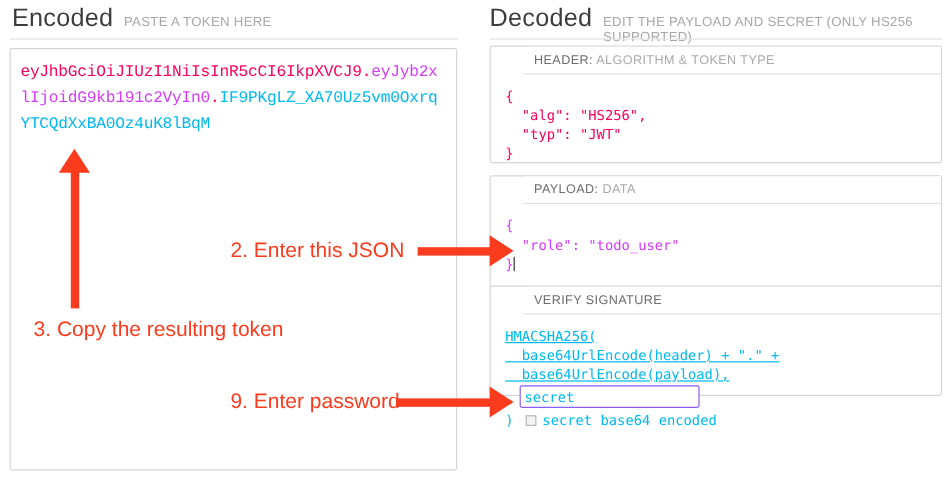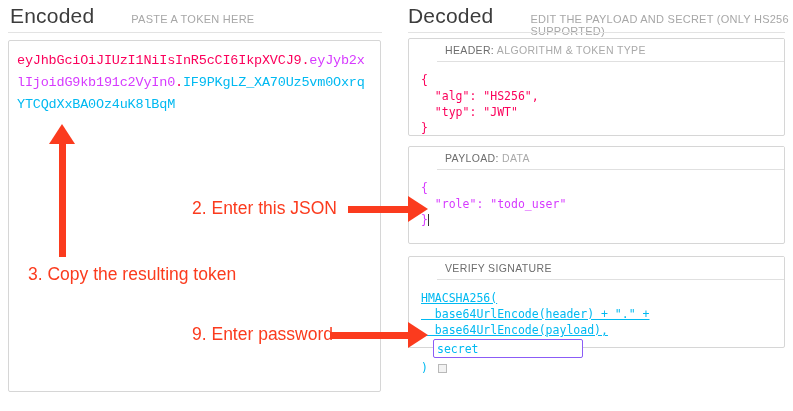--- a/index.html
+++ b/index.html
@@ -7,21 +7,21 @@
     width:793px;height:411px;
     background:#ffffff;
     font-family:"Liberation Sans", sans-serif;
     overflow:hidden;
     position:relative;
   }
   .pane{position:absolute;top:0;height:411px;}
   #left-pane{left:0;width:400px;}
   #right-pane{left:400px;width:393px;}
 
-  .pane-header{position:absolute;top:4px;left:10px;display:flex;align-items:baseline;gap:28px;}
+  .pane-header{position:absolute;top:4px;left:10px;display:flex;align-items:baseline;}
   #right-pane .pane-header{left:8px;}
   .pane-title{
     font-size:21px;color:#3c3c3c;font-weight:400;
     letter-spacing:.2px;line-height:24px;
   }
   .pane-sub{
     margin-left:9px;font-size:11px;color:#a7a7a7;
     letter-spacing:.25px;text-transform:uppercase;
   }
   .rule{position:absolute;height:1px;background:#e3e3e3;}
@@ -62,21 +62,21 @@
   .panel-label .dim{color:#a9a9a9;}
   .panel-body{
     font-family:"DejaVu Sans Mono", monospace;
     font-size:11.5px;line-height:16px;
     padding:10px 0 8px 12px;white-space:pre;
   }
   #panel-header{top:38px;height:98px;}
   #panel-header .panel-body{color:#fb015b;}
   #panel-payload{top:146px;height:98px;}
   #panel-payload .panel-body{color:#d63aff;}
-  #panel-signature{top:256px;height:92px;}
+  #panel-signature{top:238px;height:92px;}
   #panel-signature .panel-body{color:#00b9f1;padding-bottom:0;text-decoration:underline;}
 
   .caret{
     display:inline-block;width:1px;height:12px;background:#333;
     vertical-align:-2px;margin-left:0px;
   }
   #secret-input{
     position:absolute;left:24px;top:82px;width:150px;height:19px;
     border:1px solid #8b5cf6;border-radius:2px;background:#fff;
     box-sizing:border-box;
@@ -163,20 +163,21 @@
 
 <div class="panel" id="panel-signature">
   <div class="panel-label"><span>VERIFY SIGNATURE</span></div>
   <div class="panel-body">HMACSHA256(
   base64UrlEncode(header) + "." +
   base64UrlEncode(payload),</div>
   <input id="secret-input" type="text" value="secret" style="">
   <div id="sig-close">
     <span>)</span>
     <span id="b64-checkbox"></span>
+    <span>secret base64 encoded</span>
   </div>
 </div>
 
 <div class="note" id="note-2">2. Enter this JSON</div>
 <div class="arrow-h" id="arrow2-line"></div>
 <div class="arrow-head-r" id="arrow2-head"></div>
 
 <div class="note" id="note-3">3. Copy the resulting token</div>
 <div id="arrow3-line"></div>
 <div id="arrow3-head"></div>

